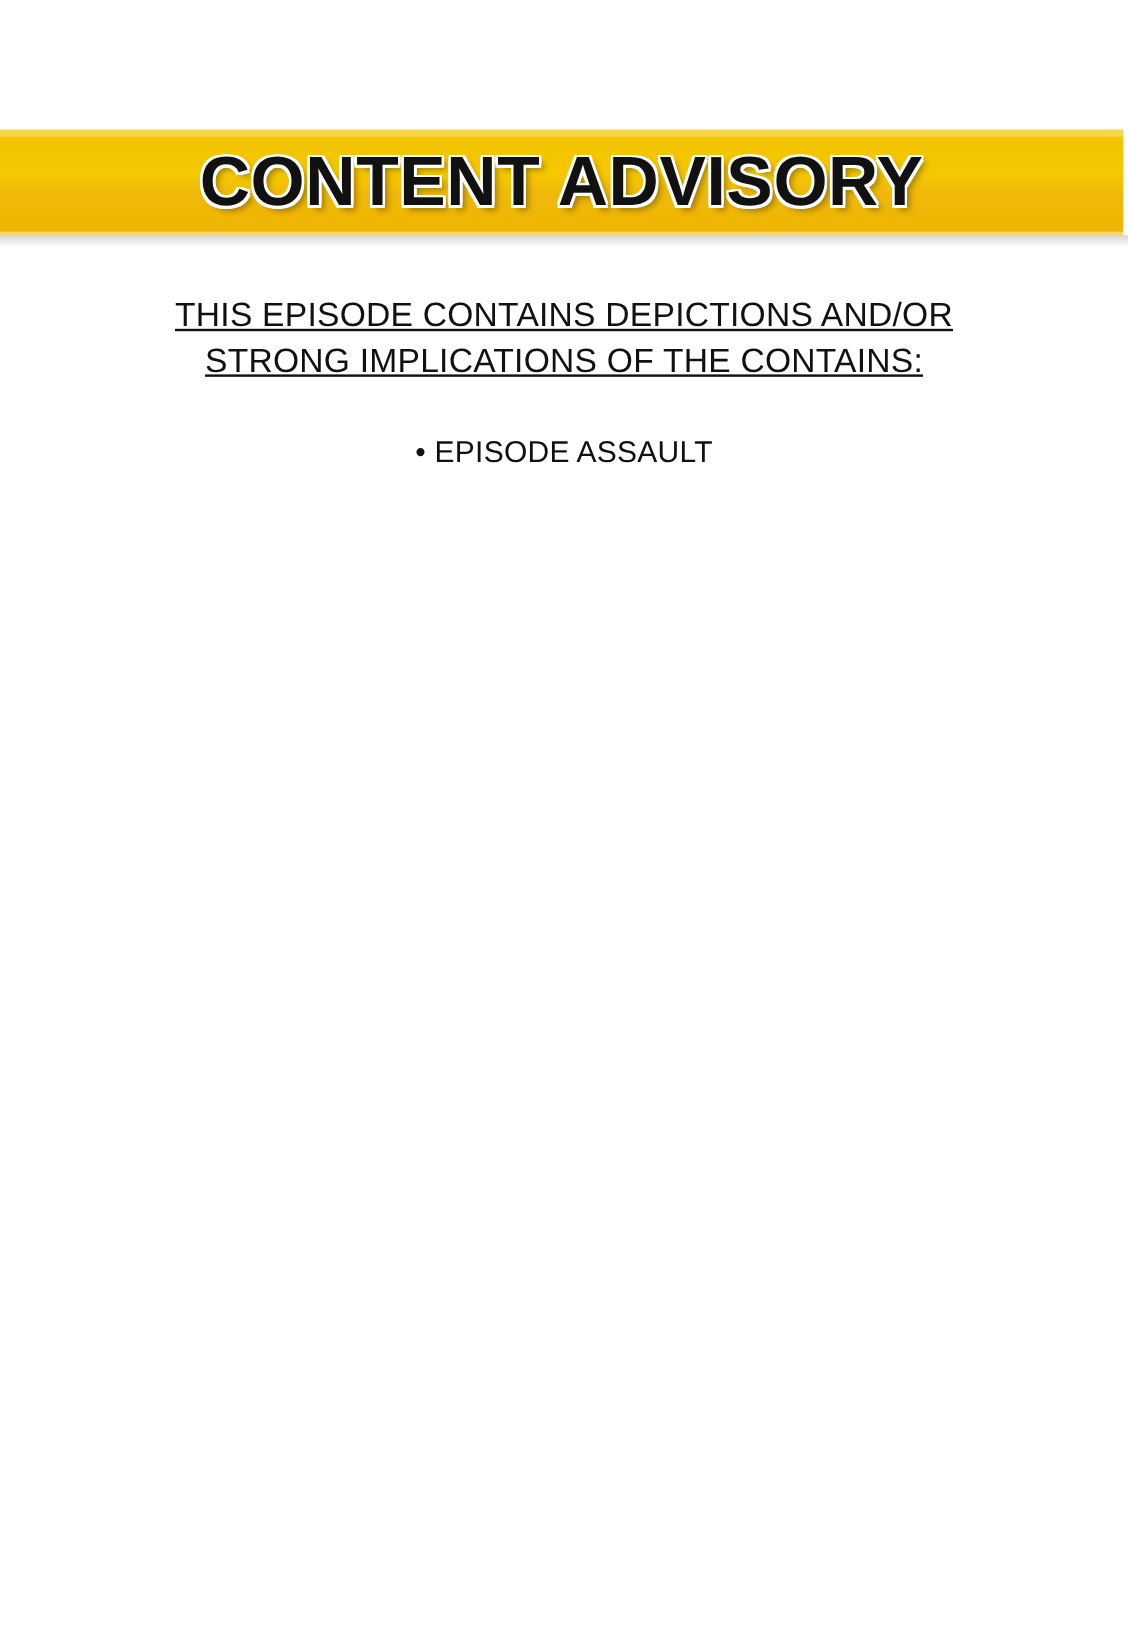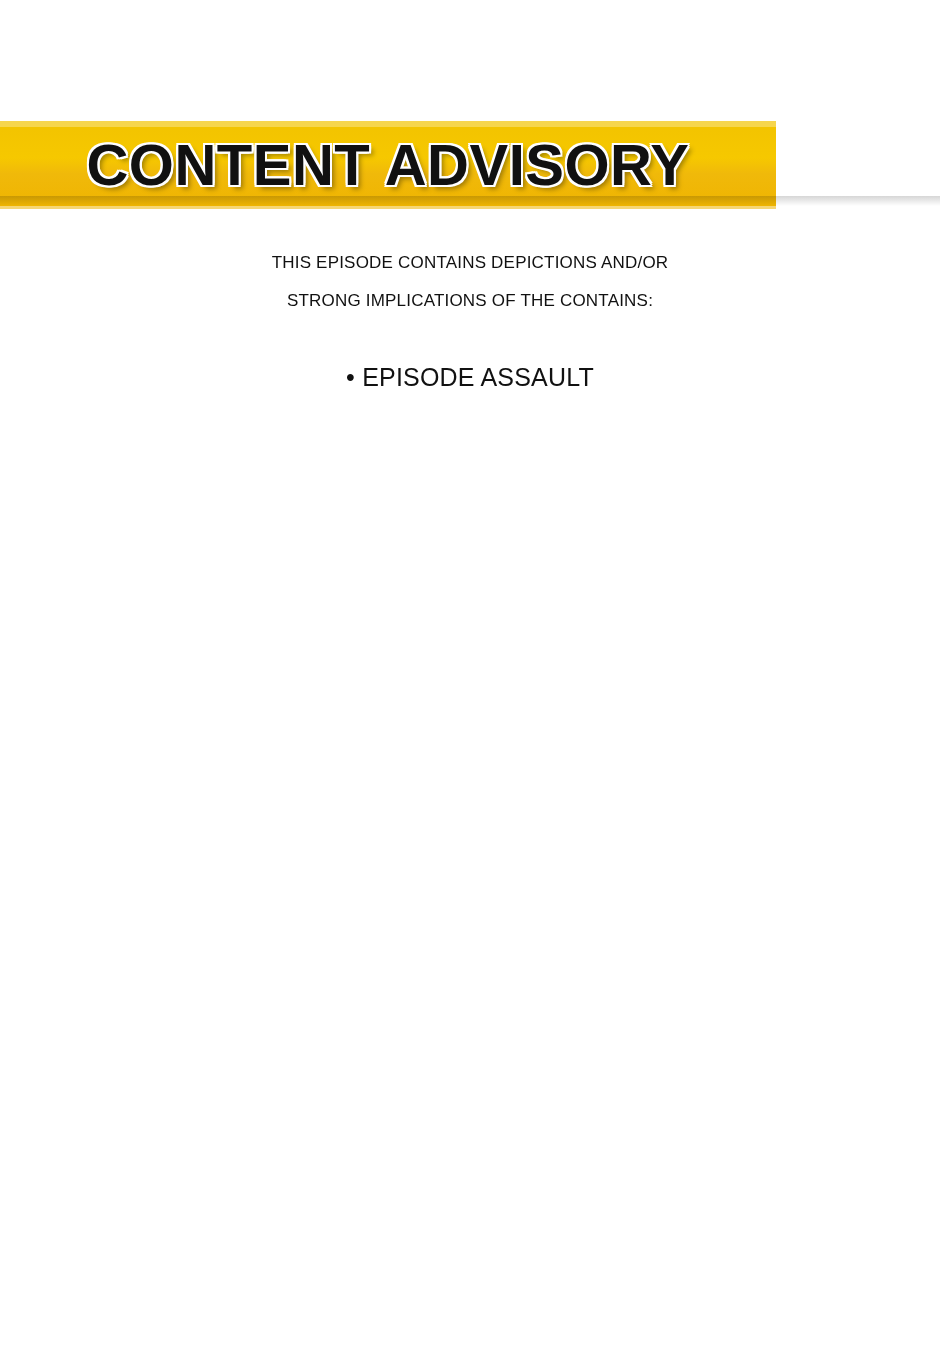--- a/index.html
+++ b/index.html
@@ -29,32 +29,31 @@
     width: 940px;
     height: 108px;
     background: #ffffff;
   }
 
   
   .banner {
     position: absolute;
     top: 108px;
     left: 0;
-    width: 776px;
+    width: 936px;
     height: 88px;
     background: linear-gradient(to bottom,
         #f2c300 0%,
         #f6c800 42%,
         #f0b90a 60%,
         #efb400 100%);
     box-sizing: border-box;
     display: flex;
     align-items: center;
     justify-content: center;
-    margin-top: 13px;
   }
   .banner-top-sheen {
     position: absolute;
     top: 0;
     left: 0;
     right: 0;
     height: 6px;
     background: rgba(255,255,255,0.30);
   }
   .banner-bottom-line {
@@ -101,24 +100,25 @@
   .body-block {
     position: absolute;
     top: 244px;
     left: 0;
     width: 940px;
     text-align: center;
   }
 
   .intro-line {
     font-family: "Liberation Sans", sans-serif;
-    font-size: 17px;
+    font-size: 28px;
     color: #111111;
     line-height: 38px;
     letter-spacing: 0.2px;
+    text-decoration: underline;
   }
 
   .bullet-list {
     margin: 0;
     padding: 0;
     list-style: none;
     margin-top: 38px;
   }
   .bullet-item {
     font-family: "Liberation Sans", sans-serif;

